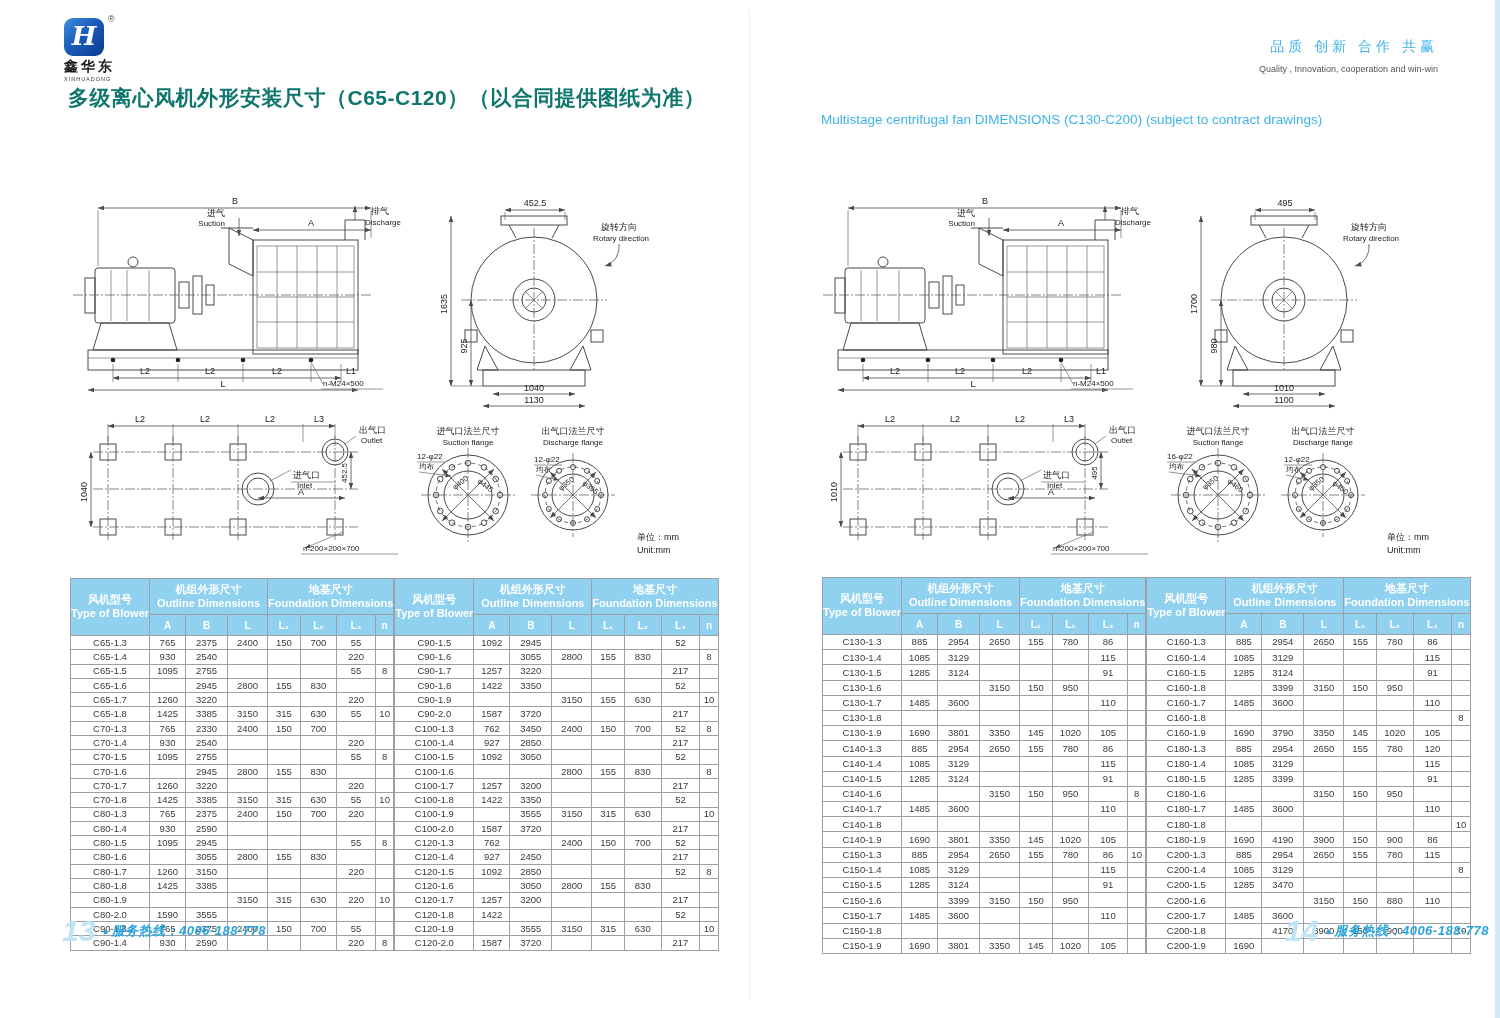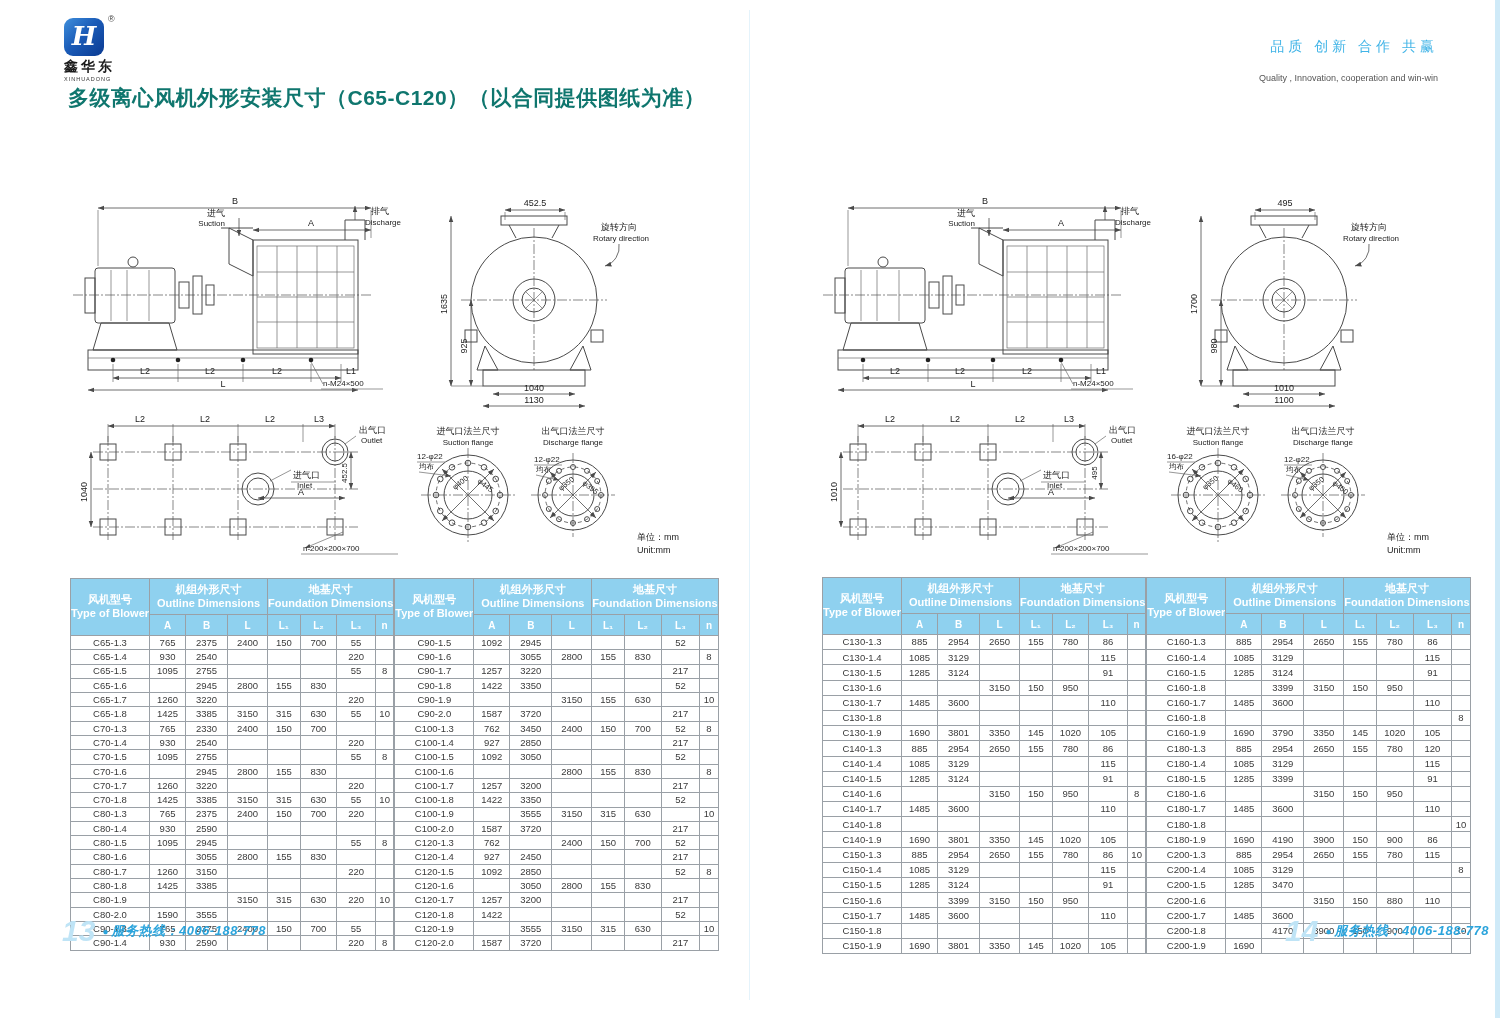--- a/index.html
+++ b/index.html
@@ -18,21 +18,21 @@
              font-family:"DejaVu Serif",serif}
   .logo-reg{position:absolute;left:44px;top:-4px;font-size:9px;color:#444}
   .logo-cn{font-weight:bold;font-size:14px;color:#1a1a1a;letter-spacing:3px;margin-top:2px;white-space:nowrap}
   .logo-en{font-size:5.5px;color:#333;letter-spacing:1px;white-space:nowrap}
   .title{position:absolute;left:68px;top:84px;font-size:21px;font-weight:bold;color:#0f766e;white-space:nowrap;letter-spacing:0.5px}
   .subtitle{position:absolute;left:69px;top:112px;font-size:13.5px;color:#41b4e7;white-space:nowrap}
   #pageR .title{left:70px}
   #pageR .subtitle{left:71px}
   .slogan{position:absolute;right:62px;top:38px;text-align:right}
   .slogan-zh{color:#41b4e7;font-weight:normal;font-size:14px;letter-spacing:4px;white-space:nowrap}
-  .slogan-en{color:#555;font-size:9px;margin-top:17px;white-space:nowrap}
+  .slogan-en{color:#555;font-size:9px;margin-top:8px;white-space:nowrap}
 
   
   .drawing{position:absolute;left:53px;top:180px;width:692px;height:392px}
   .drawing text{fill:#222;font-size:9px}
   .drawing .t8{font-size:8px}
   .drawing .t7{font-size:7.5px}
   .ln{stroke:#4a4a4a;stroke-width:1;fill:none}
   .lt{stroke:#6a6a6a;stroke-width:0.7;fill:none}
   .cl{stroke:#555;stroke-width:0.7;fill:none;stroke-dasharray:10 2 2 2}
   .dsh{stroke:#4a4a4a;stroke-width:0.8;fill:none;stroke-dasharray:4 3}
@@ -794,20 +794,21 @@
     <span class="fdot">●</span>
     <span class="hotline">服务热线：4006-188-778</span>
   </div>
 </div>
 
 <div class="page" id="pageR">
   <div class="slogan">
     <div class="slogan-zh">品质 创新 合作 共赢</div>
     <div class="slogan-en">Quality , Innovation, cooperation and win-win</div>
   </div>
+  <div class="subtitle">Multistage centrifugal fan DIMENSIONS (C130-C200) (subject to contract drawings)</div>
 
   <svg class="drawing" viewBox="0 0 692 392">
     <use href="#g-views"></use>
     <text x="182" y="24" text-anchor="middle">B</text>
     <text x="172" y="36" text-anchor="end">进气</text>
     <text x="172" y="46" text-anchor="end" class="t8">Suction</text>
     <text x="258" y="46" text-anchor="middle">A</text>
     <text x="318" y="34">排气</text>
     <text x="312" y="45" class="t8">Discharge</text>
     <text x="92" y="194" text-anchor="middle">L2</text>

